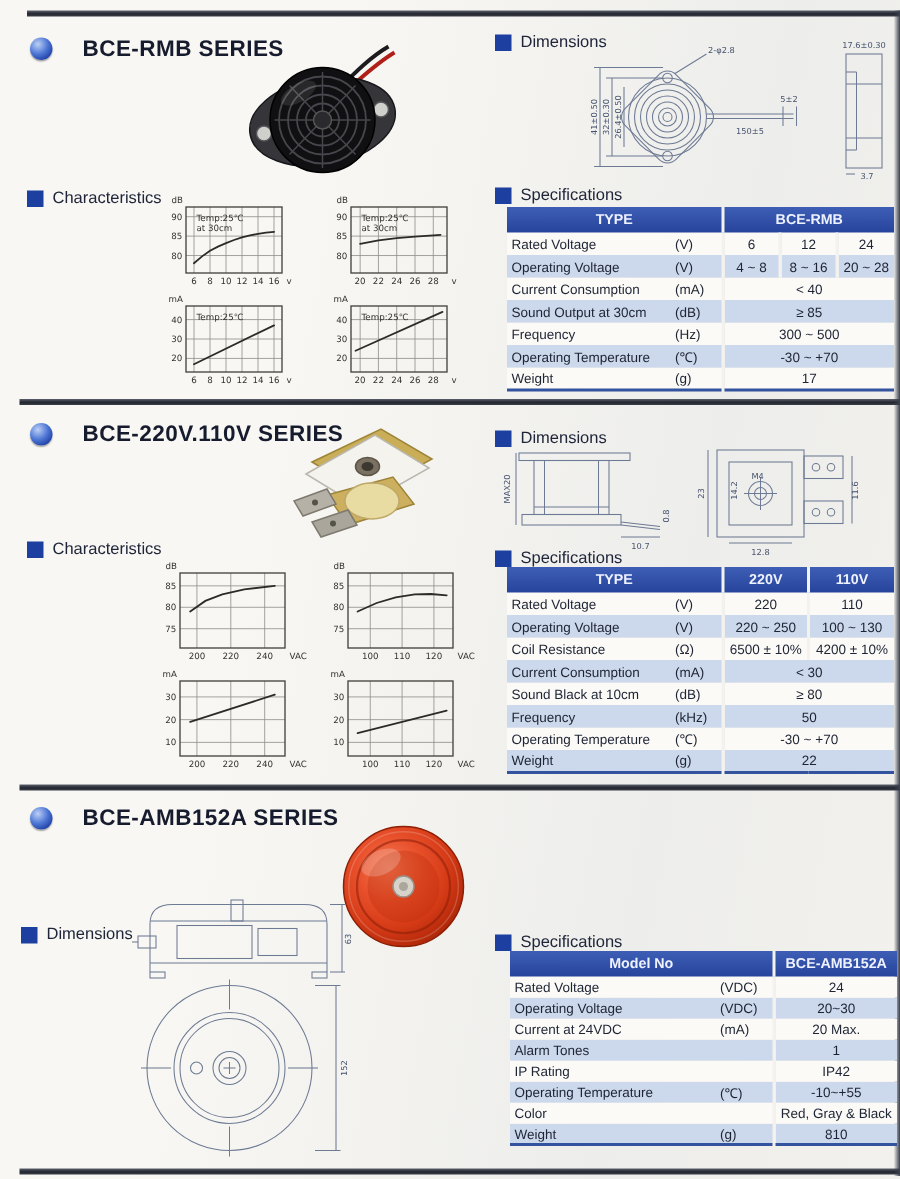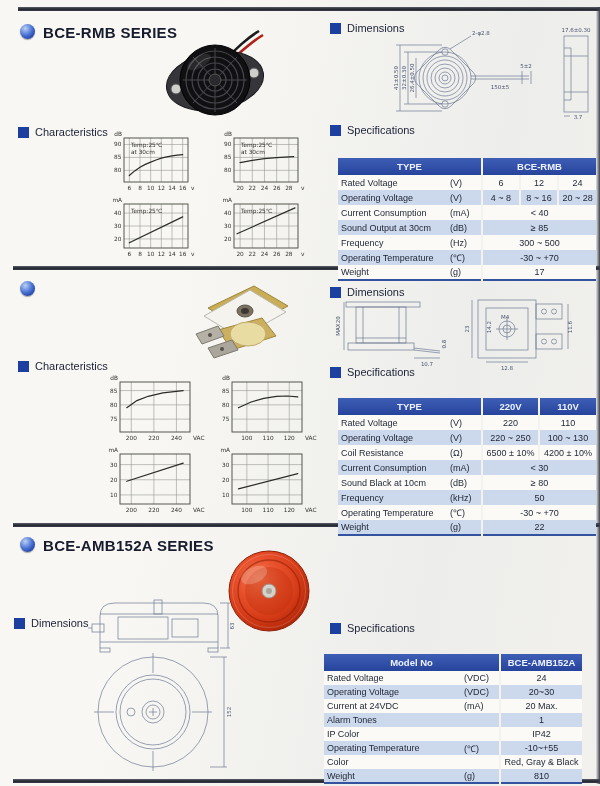--- a/index.html
+++ b/index.html
@@ -4,29 +4,29 @@
 <style>
 *{margin:0;padding:0;box-sizing:border-box}
 html,body{background:#ffffff}
 body{font-family:"Liberation Sans",sans-serif;}
 .page{position:relative;width:600px;height:786px;overflow:hidden;
   background:linear-gradient(100deg,#f8f7f3 30%,#ededeb 72%,#f2f1ed);}
 .abs{position:absolute;}
 .bar{position:absolute;height:4px;background:linear-gradient(180deg,#5a5f6b,#23262e 55%,#3a3e4a);}
 .edge-strip{position:absolute;top:7px;left:596px;width:4px;height:777px;
   background:linear-gradient(90deg,rgba(45,50,62,.05),#3a3f4c);}
-.sec-title{display:flex;align-items:flex-start;gap:8px;}
+.sec-title{display:flex;align-items:center;gap:20px;}
 .sphere{width:15px;height:15px;border-radius:50%;display:inline-block;
   background:radial-gradient(circle at 35% 30%,#bcd0f4,#5078d6 45%,#1f41a8 78%,#122763);
   box-shadow:0 1px 1px rgba(0,0,0,.35);}
 .sec-title-text{font-size:15px;font-weight:bold;color:#161b2d;letter-spacing:.3px;}
 .sublabel{display:flex;align-items:center;gap:6px;font-size:11px;color:#20263a;}
 .bluebox{width:11px;height:11px;background:#1d3fa0;display:inline-block;}
 .spec-table{width:100%;border-collapse:collapse;table-layout:fixed;font-size:9px;color:#1d2433;
-  border-bottom:2px solid #33539f;margin-top:20px;}
+  border-bottom:2px solid #33539f;}
 .spec-table th{background:linear-gradient(180deg,#3e5eb6,#27449c);color:#eef2ff;font-weight:bold;
   font-size:9.5px;height:17px;padding:0 2px;}
 .spec-table th.vcol{border-left:2px solid #f3f2ee;}
 .spec-table td{height:15px;padding:0 3px;overflow:hidden;white-space:nowrap;}
 .spec-table td.lbl{text-align:left;}
 .spec-table td.unit{text-align:left;padding-left:0;}
 .spec-table td.val{text-align:center;border-left:2px solid #f3f2ee;}
 .spec-table tbody tr:nth-child(odd){background:#fbfaf7;}
 .spec-table tbody tr:nth-child(even){background:#ccd8ec;}
 #t-amb .spec-table td{height:14px;}
@@ -280,20 +280,21 @@
             <td class="lbl">Weight</td>
             <td class="unit">(g)</td>
             <td class="val" colspan="3">17</td>
           </tr>
         </tbody>
       </table>
     </div>
 
   <div class="abs sec-title" style="left:20px;top:281px;">
     <span class="sphere"></span>
+    <span class="sec-title-text">BCE-220V.110V SERIES</span>
   </div>
 
   <svg class="abs" style="left:192px;top:278px;" width="100" height="88">
     <polygon points="16,30 62,8 96,28 52,52" fill="#c9ad57" stroke="#9d8437"></polygon>
     <polygon points="12,38 58,12 94,34 48,60" fill="#f4f3ee" stroke="#b9b7ae"></polygon>
     <ellipse cx="53" cy="33" rx="8" ry="6" fill="#7a7163" stroke="#5c5546"></ellipse>
     <ellipse cx="53" cy="33" rx="4" ry="3" fill="#3c382f"></ellipse>
     <polygon points="26,52 70,40 84,58 40,72" fill="#cdb05f" stroke="#9d8437"></polygon>
     <ellipse cx="56" cy="56" rx="18" ry="12" fill="#e9dca2" stroke="#bfa869"></ellipse>
     <polygon points="4,56 26,48 32,58 10,66" fill="#b5b1a6" stroke="#7e7a6f"></polygon>
@@ -544,21 +545,21 @@
     <line x1="136" y1="61" x2="136" y2="171"></line>
     <line x1="122" y1="61" x2="139" y2="61"></line>
       <line x1="122" y1="171" x2="139" y2="171"></line>
     <text transform="translate(143,116) rotate(-90)" text-anchor="middle">152</text>
   </svg>
 
   <div class="abs sublabel" style="left:330px;top:622px;">
     <span class="bluebox"></span>
     <span>Specifications</span>
   </div>
-  <div class="abs" id="t-amb" style="left:324px;top:634px;width:258px;">
+  <div class="abs" id="t-amb" style="left:340px;top:634px;width:258px;">
       <table class="spec-table">
         <colgroup>
           <col style="width: 140px;">
           <col style="width: 36px;">
           <col style="width: 82px;">
         </colgroup>
         <thead>
           <tr>
             <th colspan="2">Model No</th>
             <th colspan="1" class="vcol">BCE-AMB152A</th>
@@ -579,21 +580,21 @@
             <td class="lbl">Current at 24VDC</td>
             <td class="unit">(mA)</td>
             <td class="val">20 Max.</td>
           </tr>
           <tr>
             <td class="lbl">Alarm Tones</td>
             <td class="unit"></td>
             <td class="val">1</td>
           </tr>
           <tr>
-            <td class="lbl">IP Color</td>
+            <td class="lbl">IP Rating</td>
             <td class="unit"></td>
             <td class="val">IP42</td>
           </tr>
           <tr>
             <td class="lbl">Operating Temperature</td>
             <td class="unit">(℃)</td>
             <td class="val">-10~+55</td>
           </tr>
           <tr>
             <td class="lbl">Color</td>

